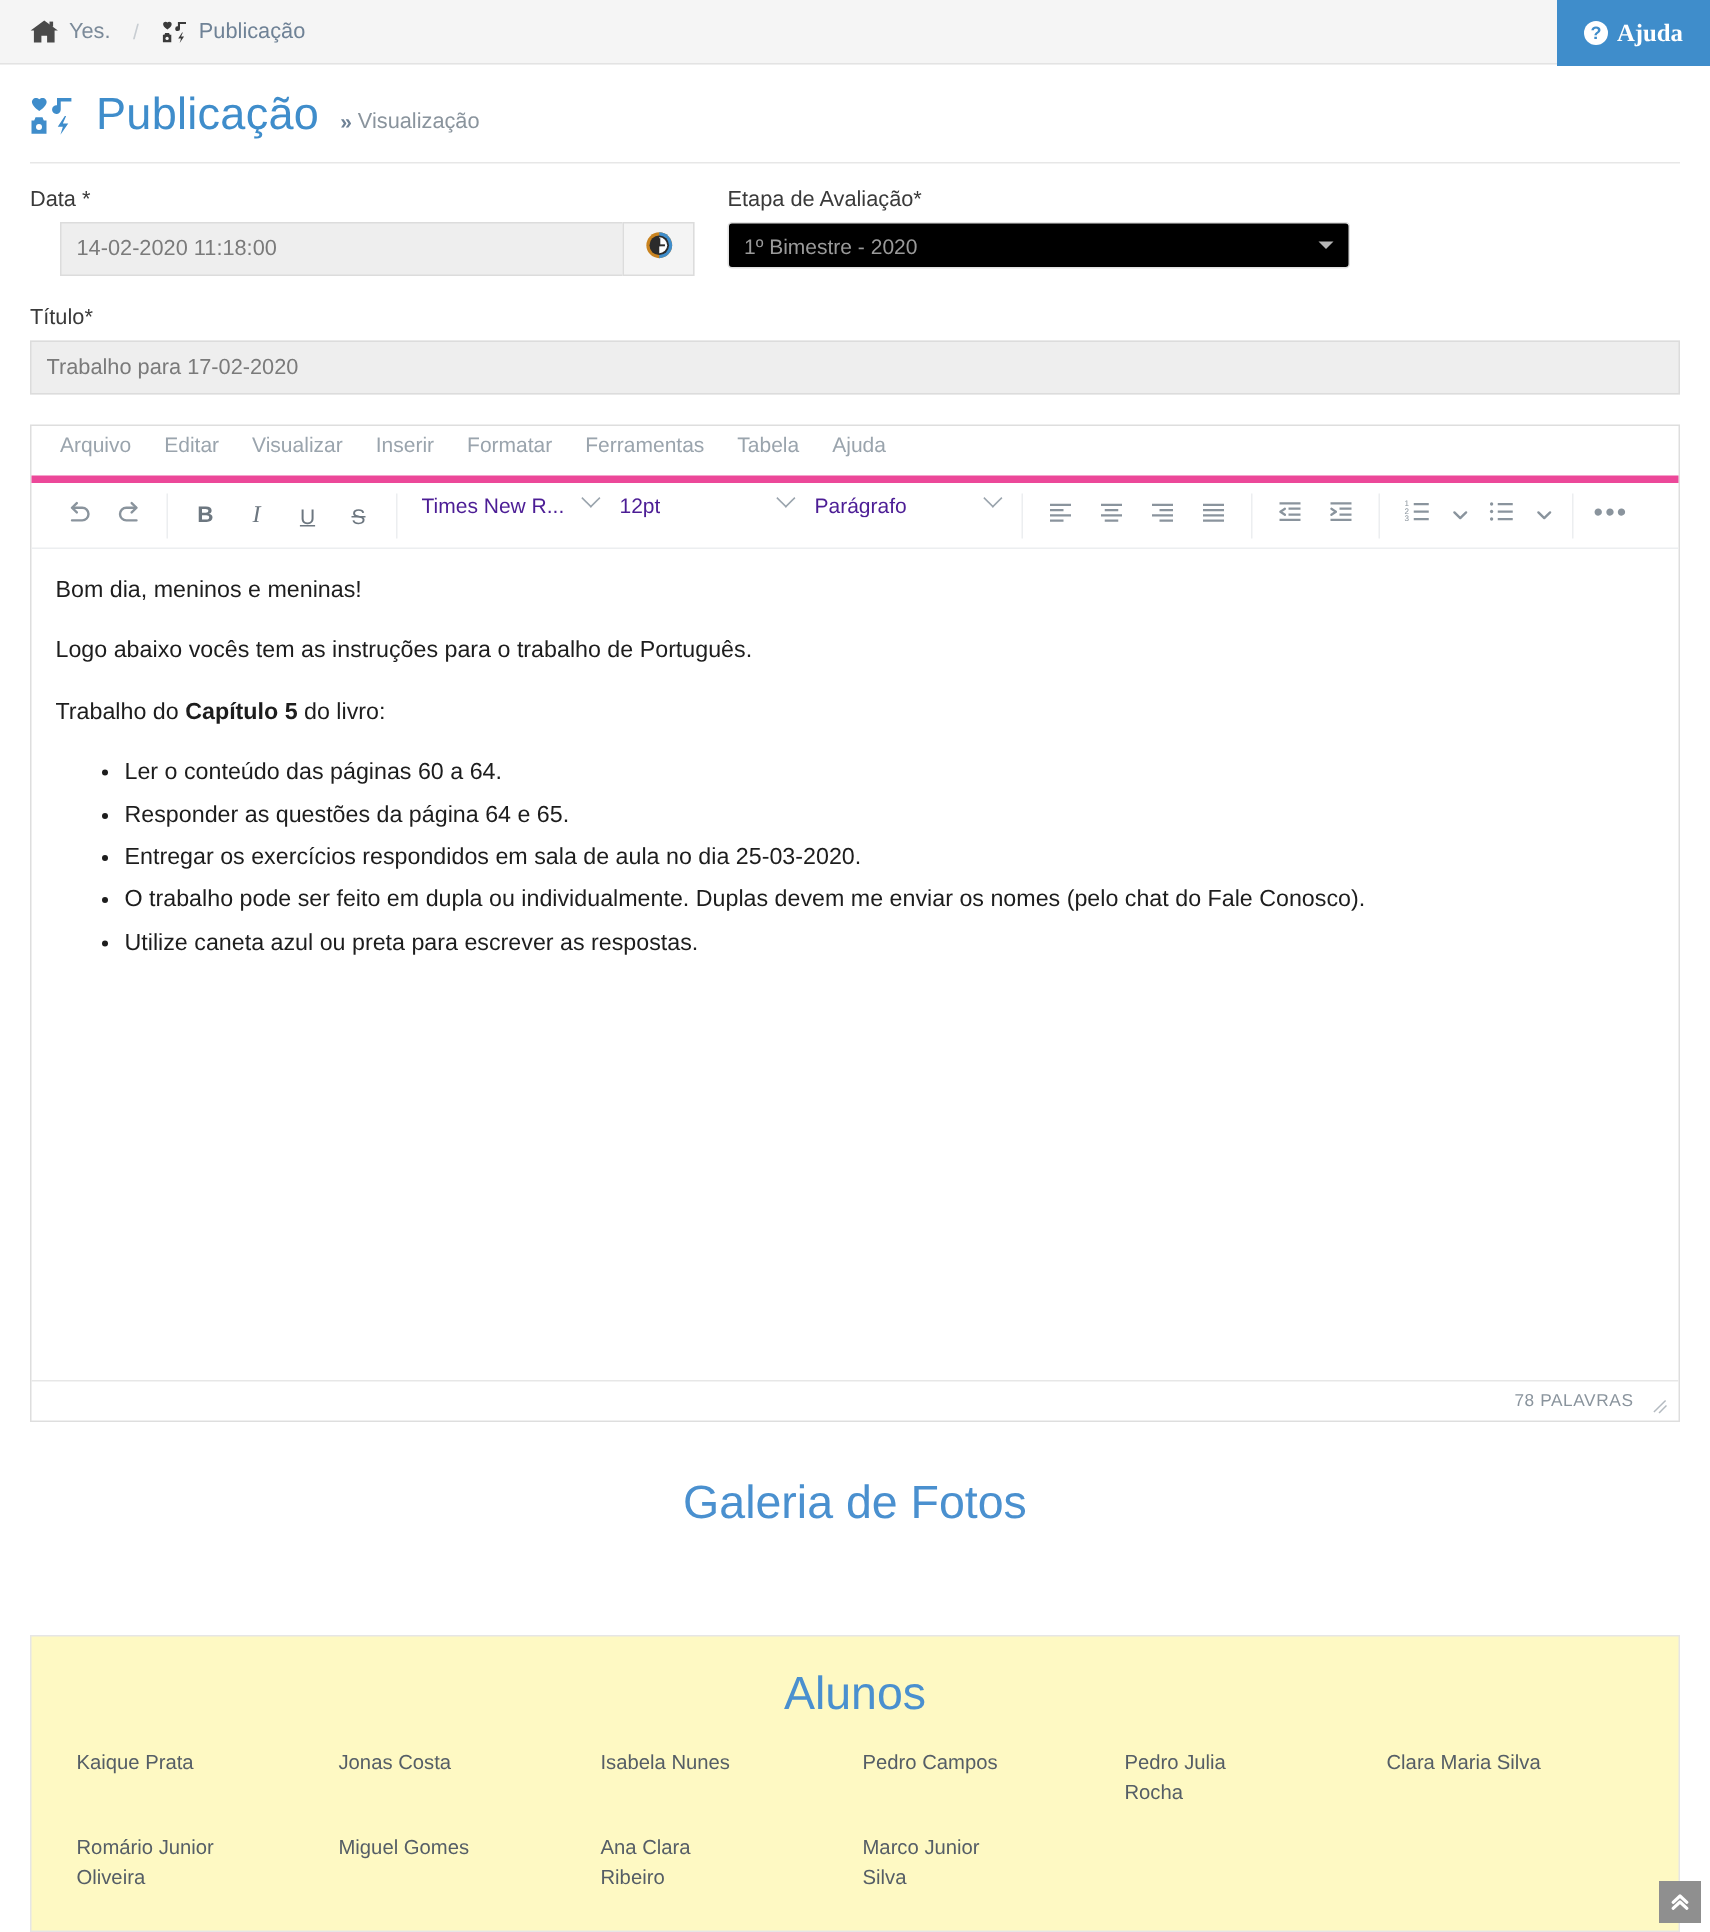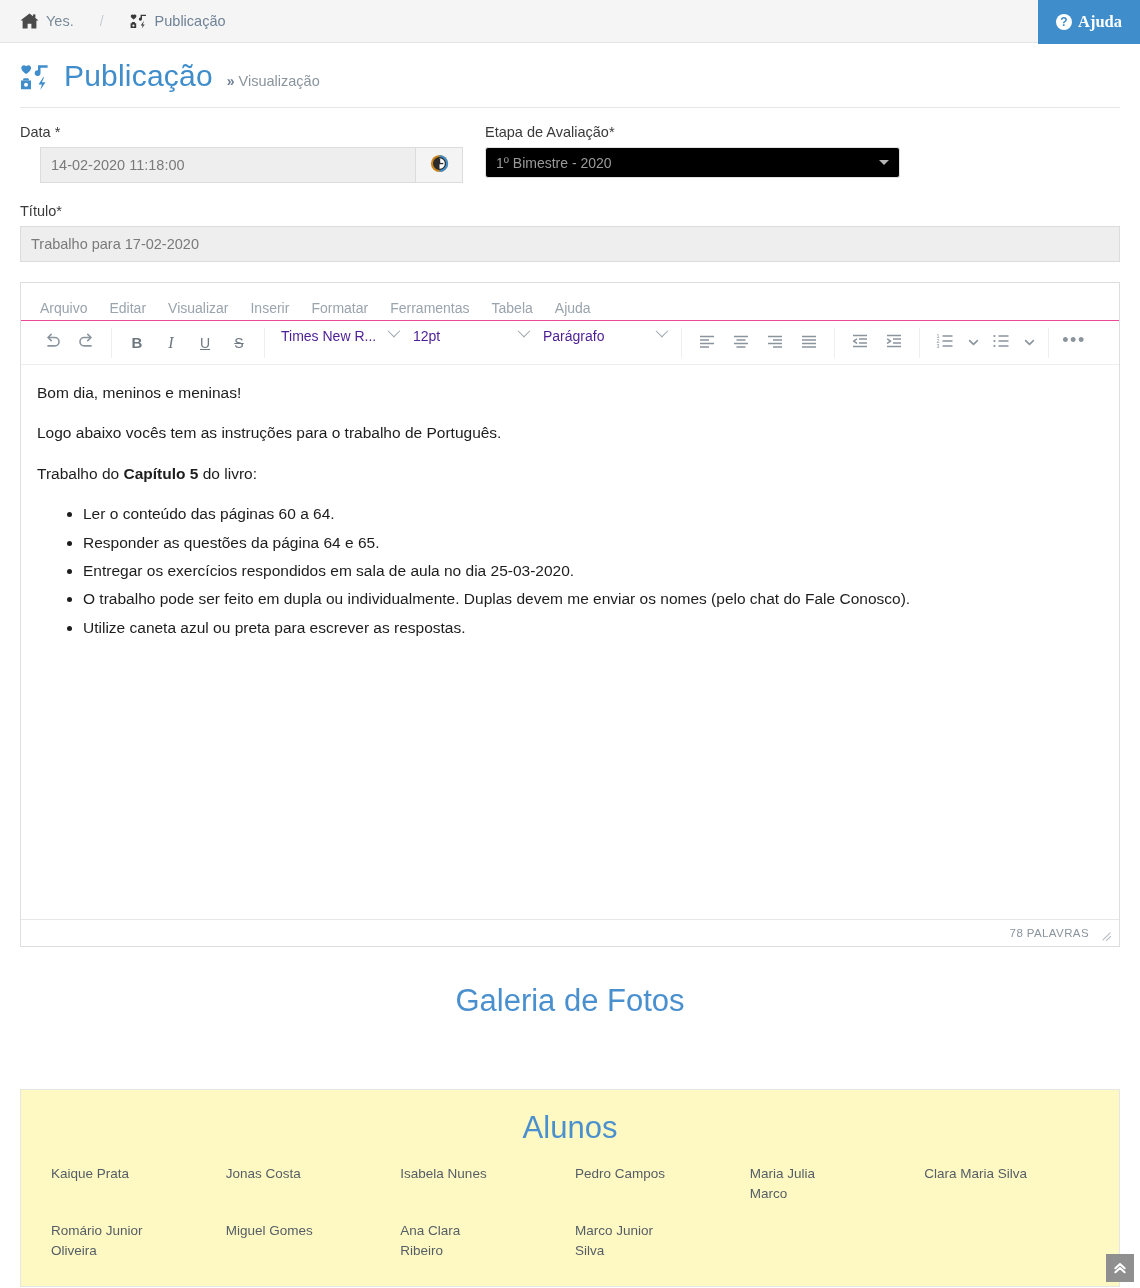--- a/index.html
+++ b/index.html
@@ -14,21 +14,21 @@
   
   .topbar {
     position: relative;
     height: 43px;
     background: #f5f5f5;
     border-bottom: 1px solid #e3e3e3;
     display: flex;
     align-items: center;
     padding-left: 20px;
   }
-  .crumb-list { display: flex; align-items: center; gap: 15px; }
+  .crumb-list { display: flex; align-items: center; gap: 4px; }
   .crumb {
     display: flex; align-items: center; gap: 7px;
     font-size: 14.5px; color: #6f8296;
   }
   .crumb.home-crumb { color: #7b8a99; }
   .crumb-sep { color: #c8cdd2; padding: 0 11px; font-size: 14px; }
   .home-glyph { display: inline-block; width: 19px; height: 16px; position: relative; }
   .home-glyph svg { display: block; }
   .pub-mini { display:inline-block; width: 18px; height: 15px; }
   .help-btn {
@@ -128,24 +128,24 @@
     font-family: "Liberation Sans", sans-serif;
   }
 
   
   .editor {
     margin: 20px 20px 0 20px;
     border: 1px solid #dedede;
     background: #fff;
   }
   .mce-menubar {
-    display: flex; align-items: flex-end;
+    display: flex; align-items: flex-start;
     height: 38px;
     padding: 0 8px;
-    border-bottom: 1px solid #ec4899;
+    border-bottom: 5px solid #ec4899;
   }
   .mce-menuitem {
     font-size: 14px; color: #9aa4ad;
     padding: 4px 11px;
     cursor: pointer;
   }
   .mce-toolbar {
     display: flex; align-items: center;
     height: 44px;
     border-bottom: 1px solid #eceef0;
@@ -535,21 +535,21 @@
 
   <div class="galeria-title">Galeria de Fotos</div>
 
   <div class="alunos-panel">
     <div class="alunos-title">Alunos</div>
     <div class="alunos-grid">
       <div class="aluno-name">Kaique Prata</div>
       <div class="aluno-name">Jonas Costa</div>
       <div class="aluno-name">Isabela Nunes</div>
       <div class="aluno-name">Pedro Campos</div>
-      <div class="aluno-name">Maria Julia Marco</div>
+      <div class="aluno-name">Pedro Julia Rocha</div>
       <div class="aluno-name">Clara Maria Silva</div>
       <div class="aluno-name">Romário Junior Oliveira</div>
       <div class="aluno-name">Miguel Gomes</div>
       <div class="aluno-name">Ana Clara Ribeiro</div>
       <div class="aluno-name">Marco Junior Silva</div>
     </div>
   </div>
 
   <div class="scroll-top">
     <span>

